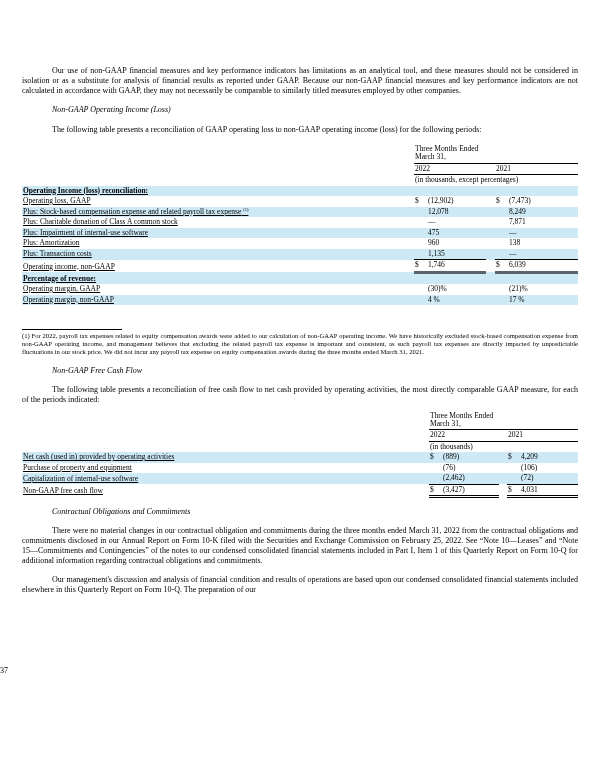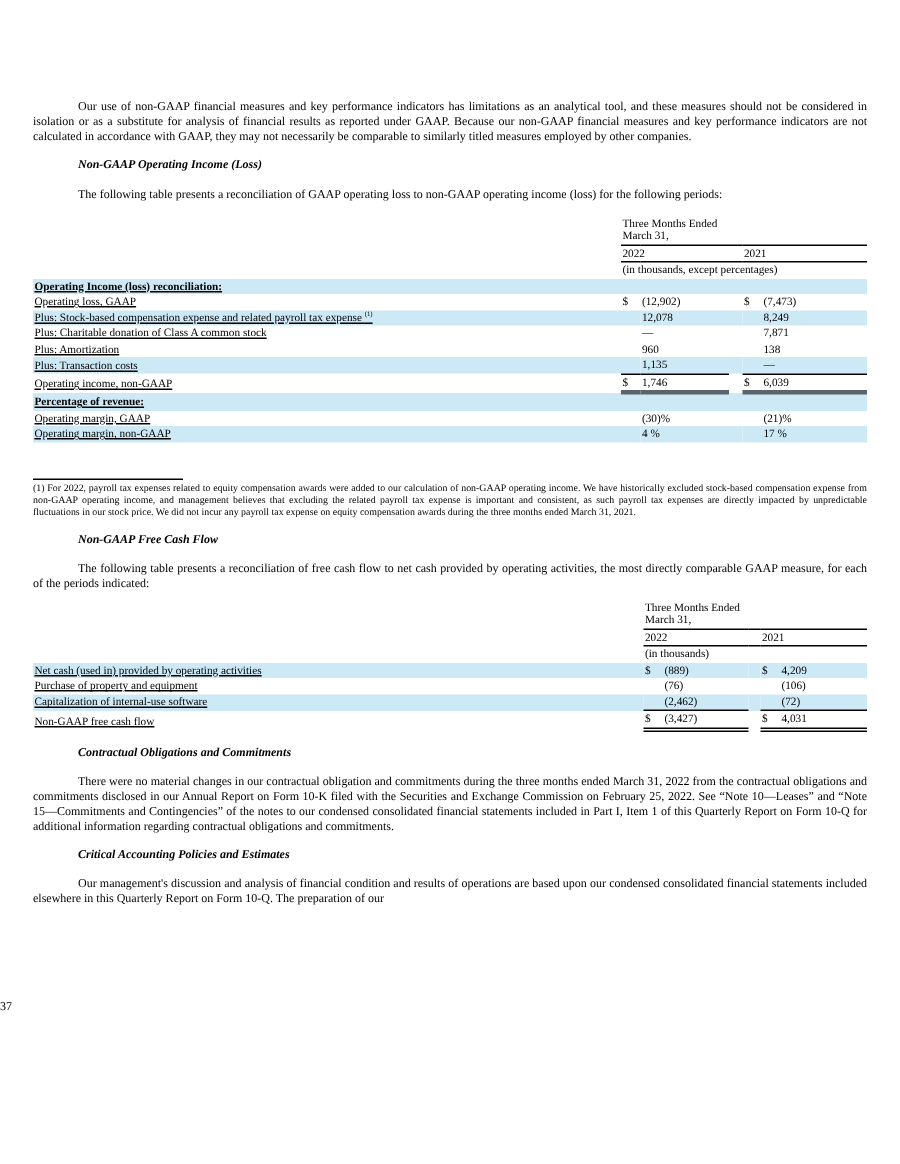--- a/index.html
+++ b/index.html
@@ -4,21 +4,21 @@
 <style>
   :root { --shade:#cee9f6; --bar:#5a646d; --ink:#000000; }
   * { margin:0; padding:0; box-sizing:border-box; }
   html,body { background:#ffffff; }
   body {
     width:600px; height:776px; position:relative; overflow:hidden;
     color:var(--ink); font-family:"Liberation Serif","DejaVu Serif",serif;
   }
   .page { padding:66px 22px 0 22px; }
   p.body { font-size:8px; line-height:10px; text-align:justify; text-indent:30px; }
-  h3.hd { font-size:8px; line-height:10px; font-weight:bold; font-style:italic; margin:9px 0 0 30px; }
+  h3.hd { font-size:8px; line-height:10px; font-weight:normal; font-style:italic; margin:9px 0 0 30px; }
   .mt10 { margin-top:10px; } .mt9 { margin-top:9px; } .mt13 { margin-top:13px; } .mt22 { margin-top:22px; }
 
   table.fin { width:100%; border-collapse:collapse; table-layout:fixed; margin-top:9px; }
   table.fin td, table.fin th {
     font-size:7.5px; line-height:8px; padding:1px 1px 1.5px 1px;
     vertical-align:bottom; font-weight:normal; text-align:left;
   }
   th.period { text-align:center; font-weight:bold; border-bottom:1px solid #000; padding-bottom:2px; }
   th.yr { text-align:center; font-weight:bold; border-bottom:1px solid #000; }
   td.ygap { border-bottom:1px solid #000; }
@@ -95,20 +95,28 @@
       <td class="v">8,249</td>
     </tr>
     <tr>
       <td class="lbl ind">Plus: Charitable donation of Class A common stock</td>
       <td class="d"></td>
       <td class="v">—</td>
       <td></td>
       <td class="d"></td>
       <td class="v">7,871</td>
     </tr>
+    <tr class="shaded">
+      <td class="lbl ind">Plus: Impairment of internal-use software</td>
+      <td class="d"></td>
+      <td class="v">475</td>
+      <td></td>
+      <td class="d"></td>
+      <td class="v">—</td>
+    </tr>
     <tr>
       <td class="lbl ind">Plus: Amortization</td>
       <td class="d"></td>
       <td class="v">960</td>
       <td></td>
       <td class="d"></td>
       <td class="v">138</td>
     </tr>
     <tr class="shaded">
       <td class="lbl ind">Plus: Transaction costs</td>
@@ -213,18 +221,17 @@
       <td></td>
       <td class="d">$</td>
       <td class="v">4,031</td>
     </tr>
   </tbody>
     </table>
 
   <h3 class="hd mt22">Contractual Obligations and Commitments</h3>
   <p class="body mt9">There were no material changes in our contractual obligation and commitments during the three months ended March 31, 2022 from the contractual obligations and commitments disclosed in our Annual Report on Form 10-K filed with the Securities and Exchange Commission on February 25, 2022. See “Note 10—Leases” and “Note 15—Commitments and Contingencies” of the notes to our condensed consolidated financial statements included in Part I, Item 1 of this Quarterly Report on Form 10-Q for additional information regarding contractual obligations and commitments.</p>
 
-  <h3 class="hd mt13">Critical Accounting Policies and Estimates</h3>
   <p class="body mt9">Our management's discussion and analysis of financial condition and results of operations are based upon our condensed consolidated financial statements included elsewhere in this Quarterly Report on Form 10-Q. The preparation of our</p>
 
 </div>
 
 <div class="pageno">37</div>
 
 </body></html>

